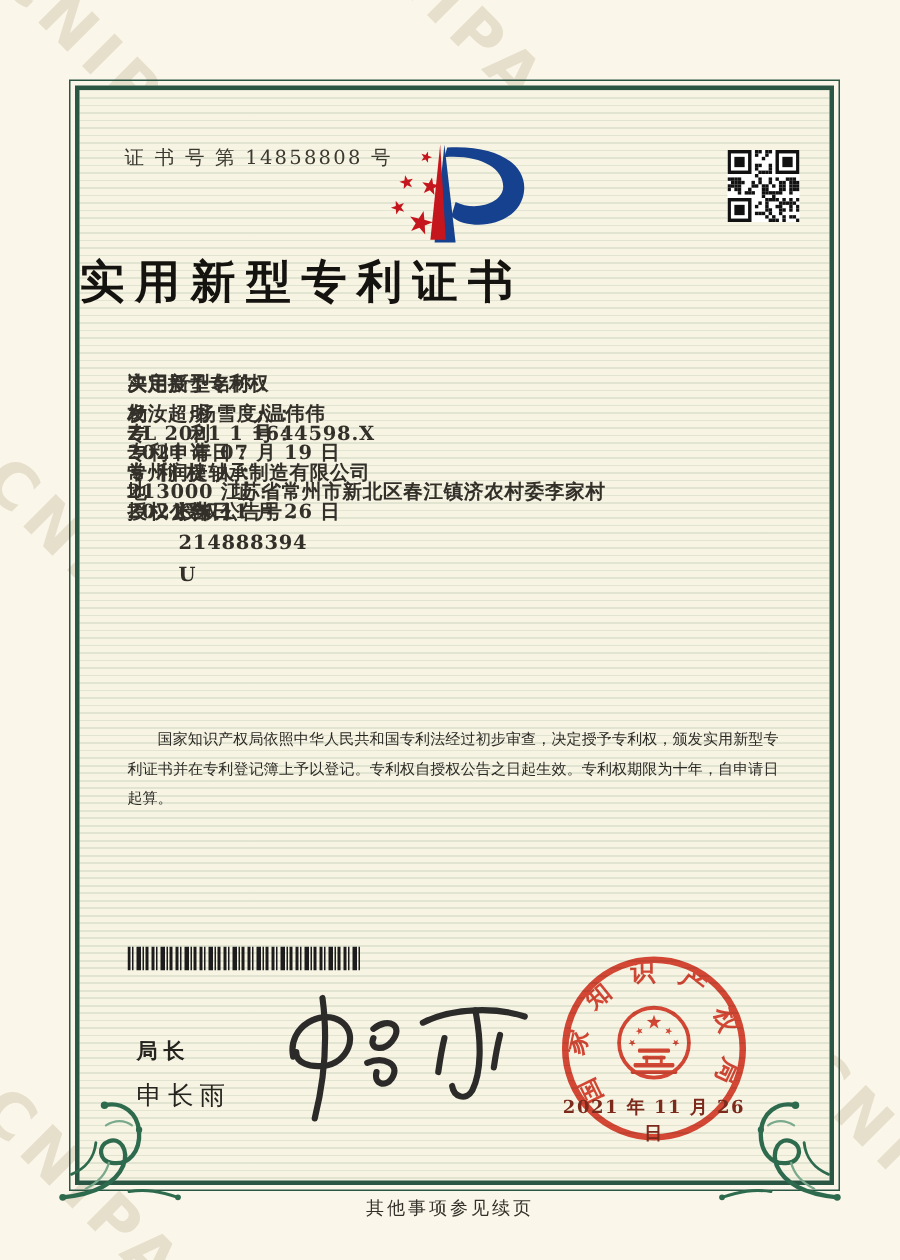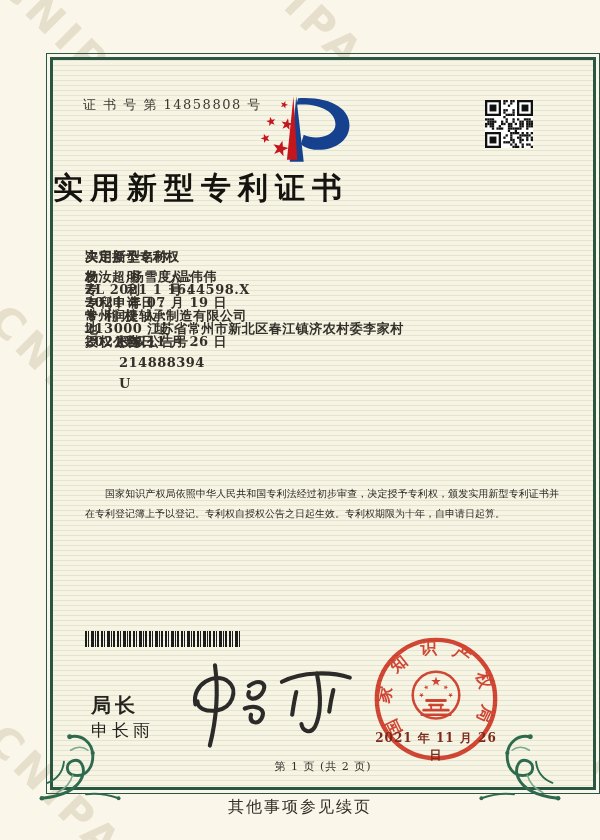--- a/index.html
+++ b/index.html
@@ -17,21 +17,20 @@
     z-index:0;pointer-events:none;white-space:nowrap;
   }
   
   .frame{
     position:absolute;left:50px;top:57px;width:500px;height:727px;
     border:3px solid #2a5744;outline:1px solid #2a5744;outline-offset:3px;
     background-color:#f8f4e4;
     background-image:repeating-linear-gradient(to bottom,
       rgba(140,172,142,0.22) 0 1px, rgba(0,0,0,0) 1px 5px);
     z-index:1;
-    padding-left:40px;
   }
   .frame *{position:absolute;}
   
   .cert-no{left:30px;top:36px;font-size:13px;letter-spacing:1.5px;color:#3a382f;}
   .logo{left:191px;top:30px;width:112px;height:80px;}
   .qr{left:432px;top:40px;width:48px;height:48px;background:#fff;}
   .title{
     left:0;right:0;top:108px;
     font-size:30px;font-weight:bold;letter-spacing:7px;color:#15130f;
   }
@@ -42,30 +41,30 @@
   .fields .lab{white-space:pre;margin-right:6px;letter-spacing:1px;}
   .fields .val{letter-spacing:0.5px;}
   .fields .second{margin-left:34px;display:flex;}
   
   .paras{left:32px;right:34px;top:424px;font-size:10px;line-height:19.5px;
     text-align:justify;color:#2b2924;}
   .paras p{position:static;margin:0;text-indent:2em;}
   
   .barcode{left:32px;top:571px;width:158px;height:16px;}
   
-  .officer-title{left:38px;top:632px;font-size:20px;letter-spacing:4px;color:#26241f;font-weight:bold;}
+  .officer-title{left:38px;top:632px;font-size:14px;letter-spacing:4px;color:#26241f;font-weight:bold;}
   .officer-name{left:38px;top:659px;font-size:17px;letter-spacing:4px;color:#26241f;font-weight:normal;}
   .signature{left:128px;top:600px;width:175px;height:95px;z-index:3;}
   
   .seal{left:318px;top:574px;width:130px;height:130px;z-index:2;opacity:0.93;mix-blend-mode:multiply;}
   .seal-date{left:316px;top:670px;width:134px;text-align:center;font-size:12px;
     letter-spacing:1px;color:#7c2a1c;font-weight:bold;z-index:4;}
   
   .page-info{left:0;right:0;top:699px;text-align:center;font-size:11px;letter-spacing:1px;color:#33302a;}
-  .note{position:absolute;left:0;right:0;top:797px;text-align:center;font-size:16px;
+  .note{position:absolute;left:0;right:0;top:797px;text-align:center;font-size:12px;
     letter-spacing:2px;color:#33302a;z-index:2;}
   
   .orn{position:absolute;width:96px;height:96px;z-index:2;pointer-events:none;}
   .orn.bl{left:38px;top:708px;}
   .orn.br{left:466px;top:708px;transform:scaleX(-1);}
 </style>
 </head>
 <body>
 
 <div class="wm" style="left:-18px;top:12px">CNIPA</div>
@@ -358,21 +357,20 @@
         <rect x="-8" y="5" width="16" height="2.5" rx="1"></rect>
         <rect x="-6" y="5" width="2" height="6"></rect>
         <rect x="4" y="5" width="2" height="6"></rect>
         <rect x="-14" y="10" width="28" height="3" rx="1"></rect>
         <rect x="-16" y="15" width="32" height="2.5" rx="1"></rect>
       </g>
     </g>
   </svg>
   <div class="seal-date">2021 年 11 月 26 日</div>
 
-  <div class="page-info">第 1 页 (共 2 页)</div>
 </div>
 
 <svg class="orn bl" viewBox="0 0 100 100" xmlns="http://www.w3.org/2000/svg">
   <g fill="none" stroke="#2e6b4e" stroke-linecap="round">
     <path stroke-width="3" d="M4,94 C24,92 40,86 46,72 C50,61 44,52 36,55 C28,58 29,69 38,70 C50,72 58,62 57,48 C56,36 46,27 33,30"></path>
     <path stroke-width="2" d="M10,78 C20,74 26,66 27,56"></path>
     <path stroke-width="2" d="M50,90 C62,88 72,90 84,94"></path>
     <path stroke-width="1.6" stroke="#7aa98c" d="M34,44 C40,40 47,40 52,44 M20,88 C28,84 34,78 36,70"></path>
   </g>
   <g fill="#2e6b4e">

